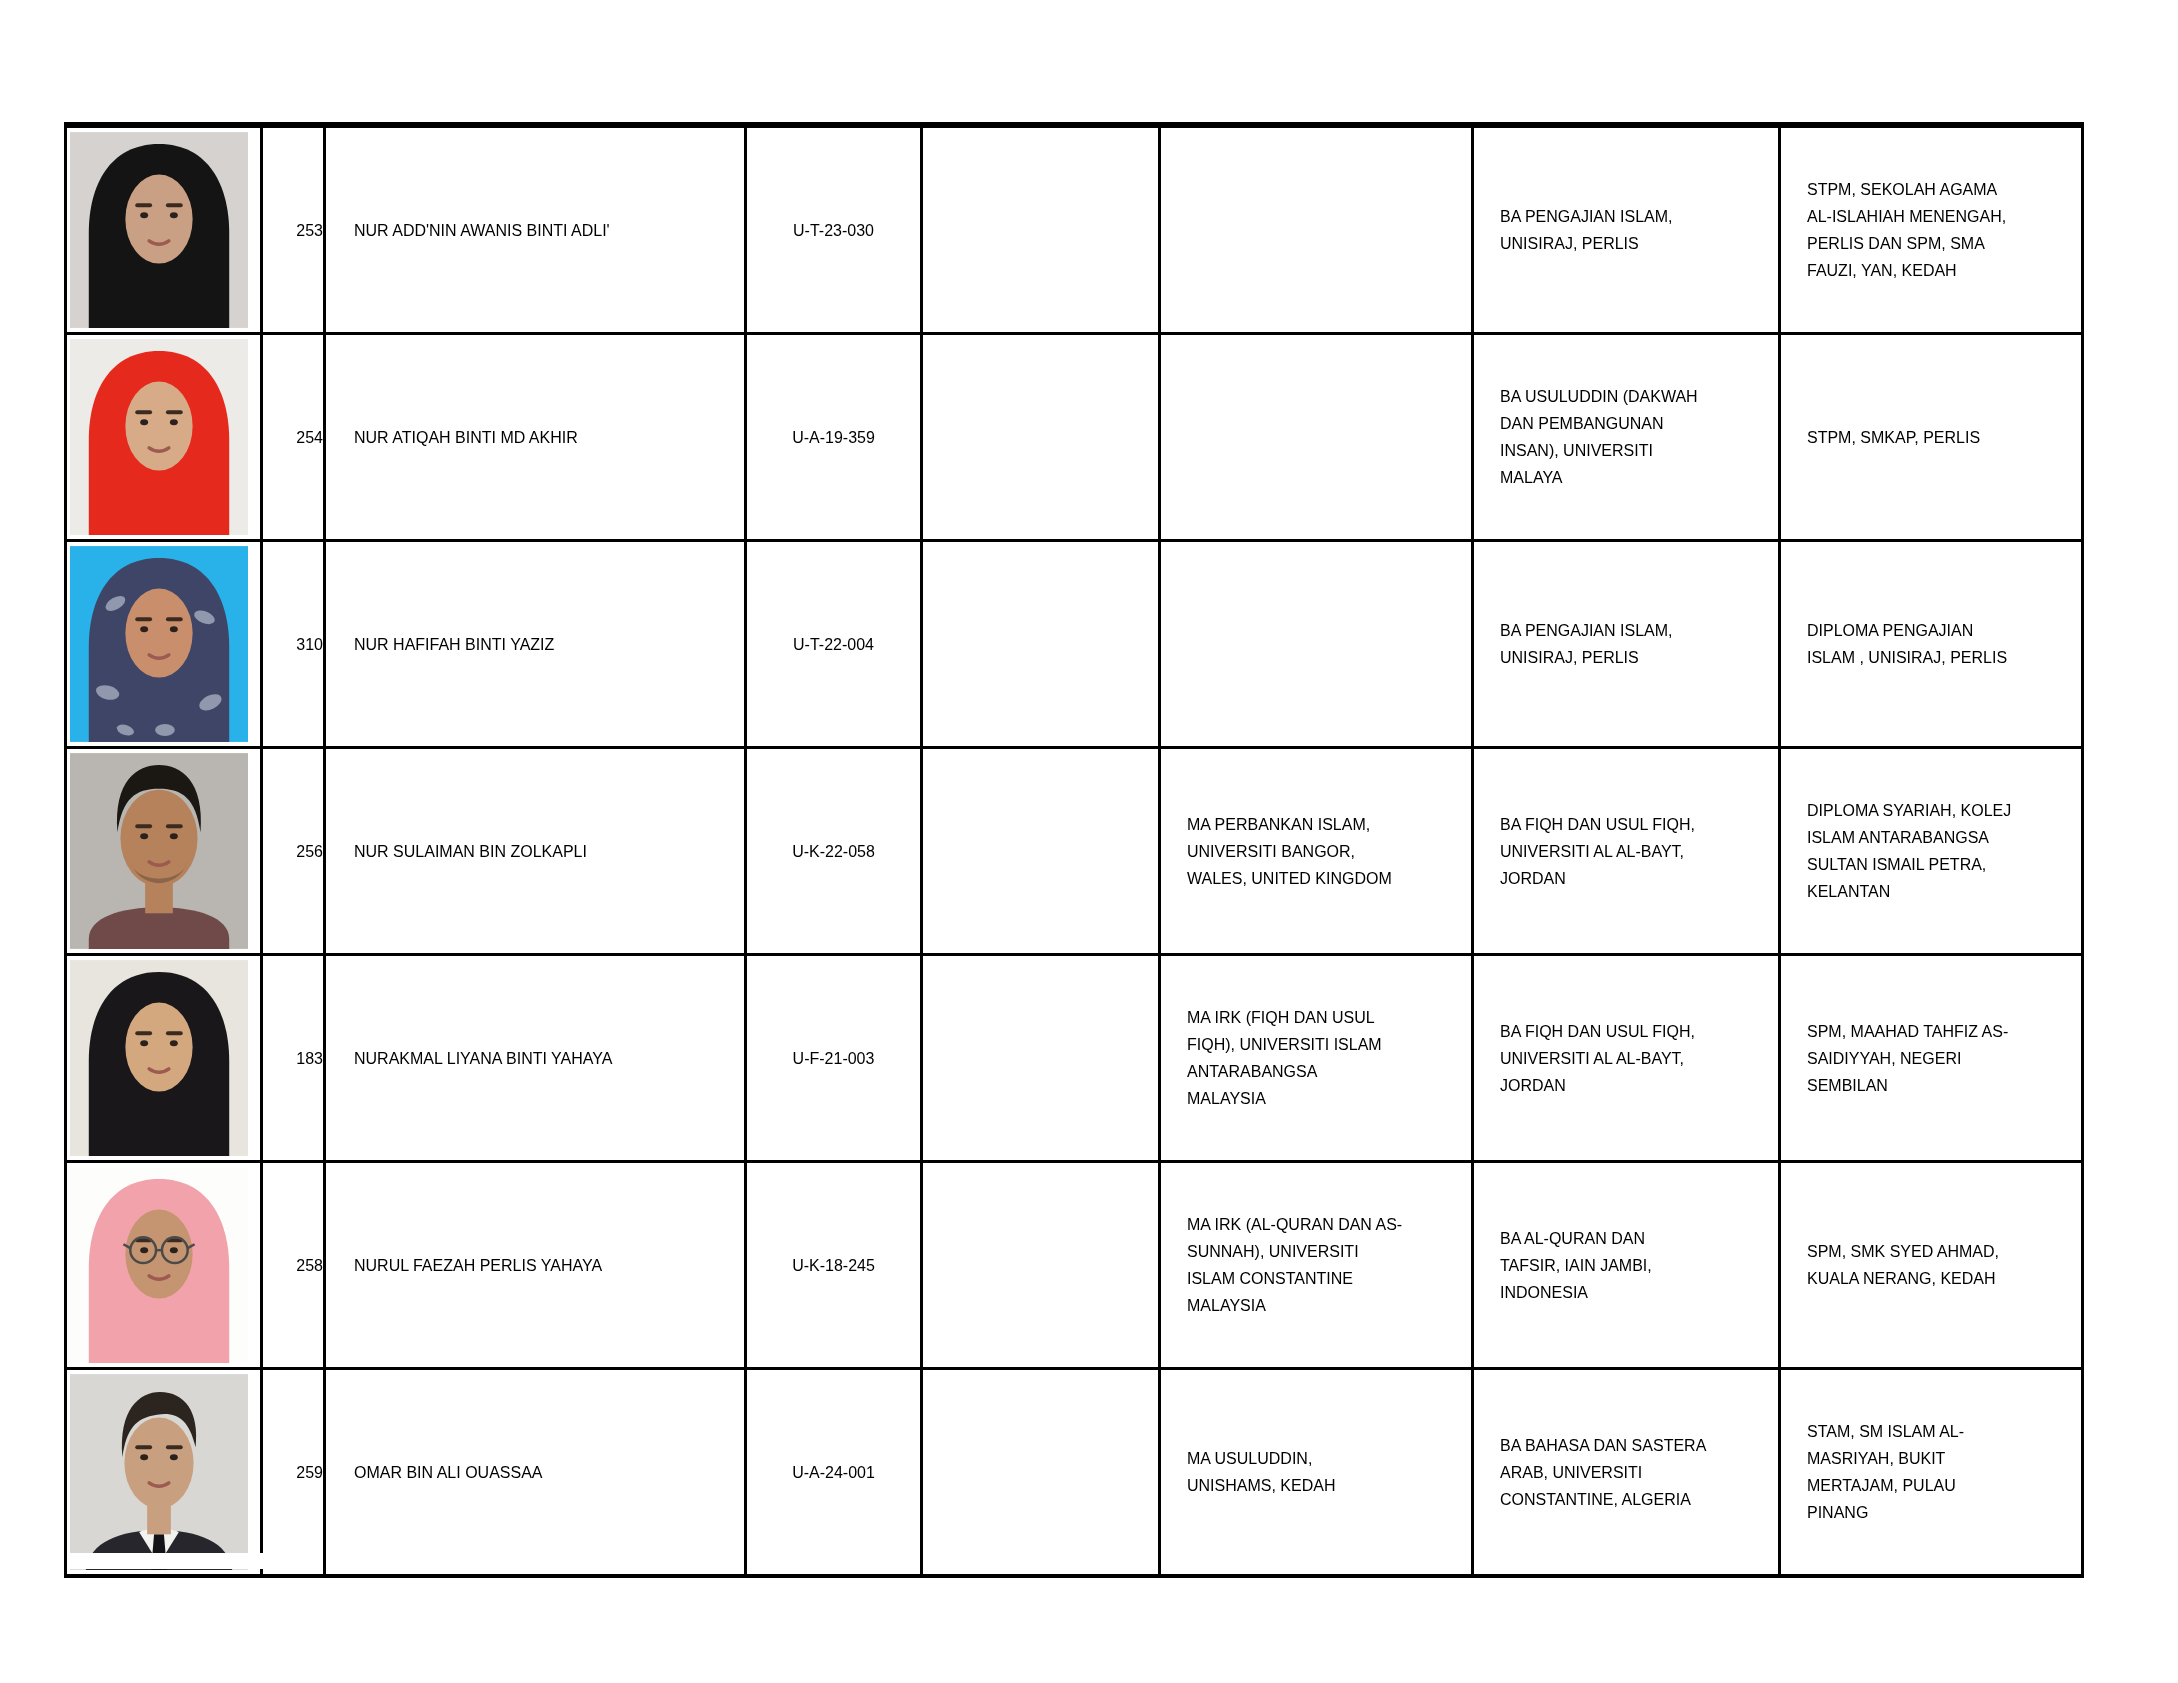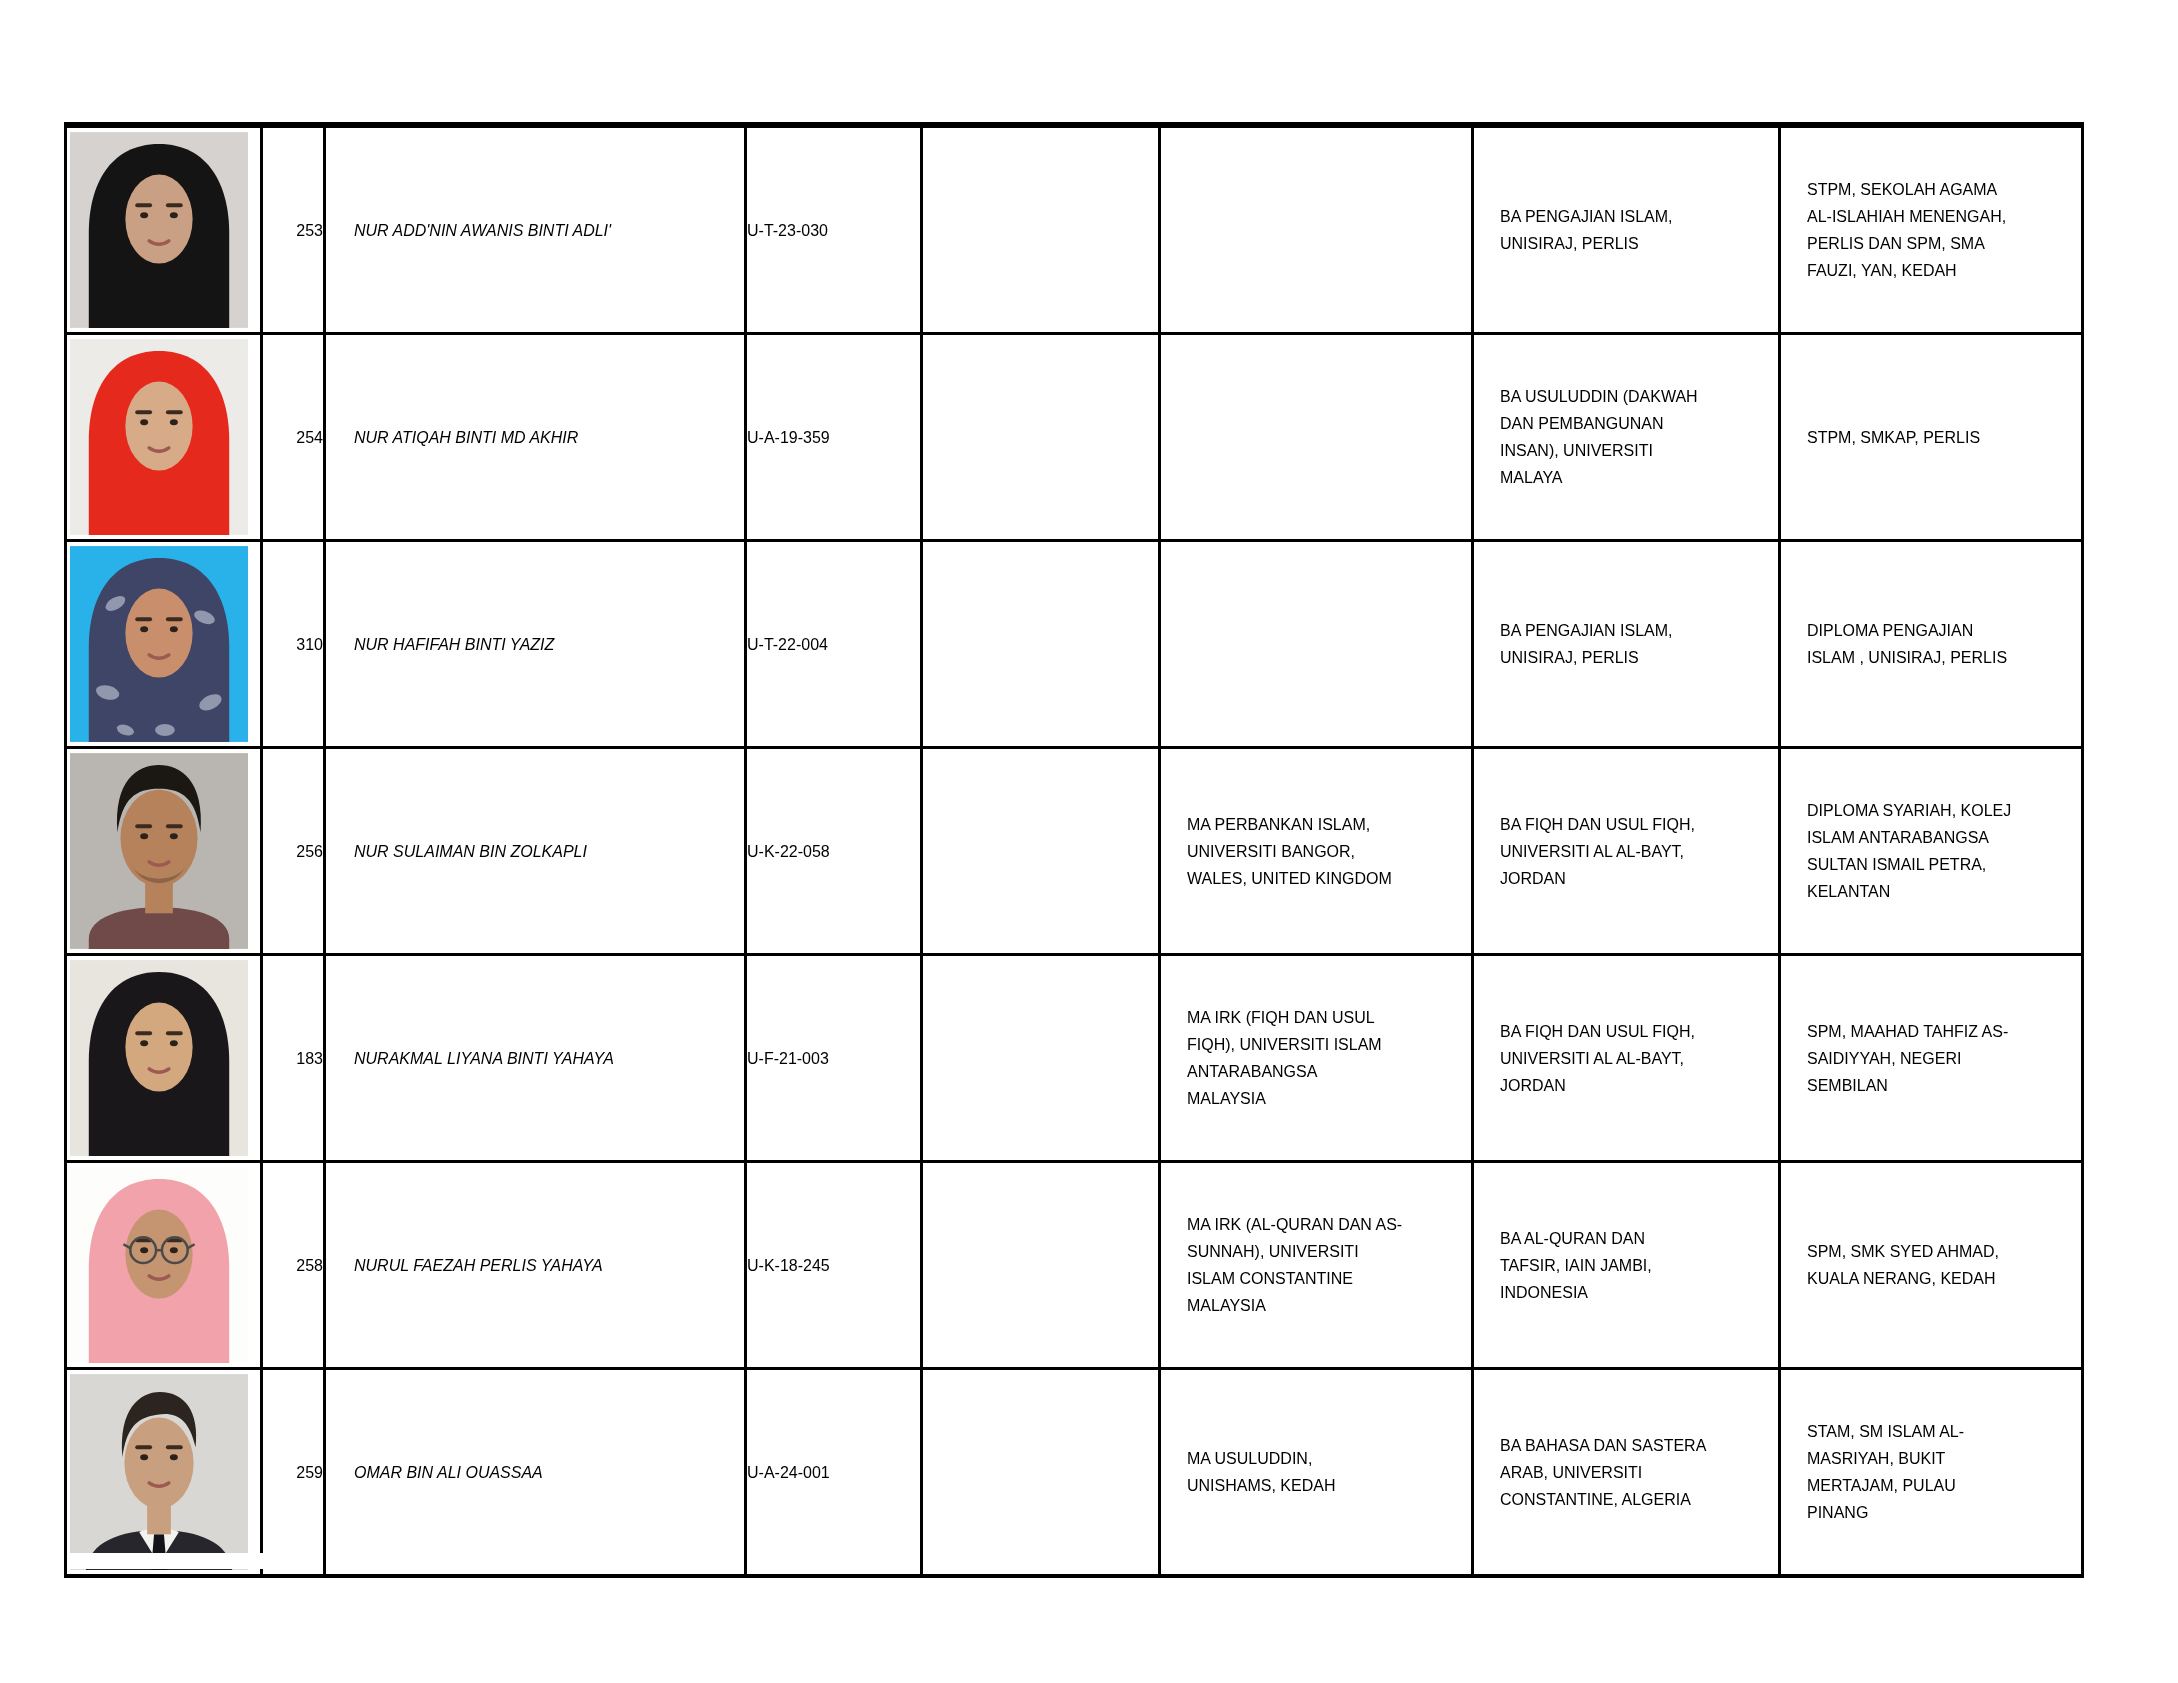--- a/index.html
+++ b/index.html
@@ -15,22 +15,22 @@
     border:3px solid #000;border-top:6px solid #000;border-bottom:4px solid #000;
   }
   td{
     border:3px solid #000;vertical-align:middle;padding:0;
     font-size:16px;line-height:27px;color:#000;background:#fff;
     overflow:hidden;
   }
   tr{height:205px;}
   td.c-photo{padding:4px 2px 4px 3px;vertical-align:middle;}
   td.c-no{text-align:right;}
-  td.c-name{padding-left:28px;padding-right:10px;font-style:italic;}
-  td.c-code{text-align:left;}
+  td.c-name{padding-left:28px;padding-right:10px;}
+  td.c-code{text-align:center;}
   td.c-blank{}
   td.c-ma,td.c-ba,td.c-school{
     padding-left:26px;padding-right:8px;white-space:pre-line;
   }
   .photo{width:178px;height:196px;display:block;}
   .photo svg{display:block;}
   
   .border-gap{
     position:absolute;left:70px;top:1553px;width:196px;height:16px;
     background:#ffffff;z-index:5;

